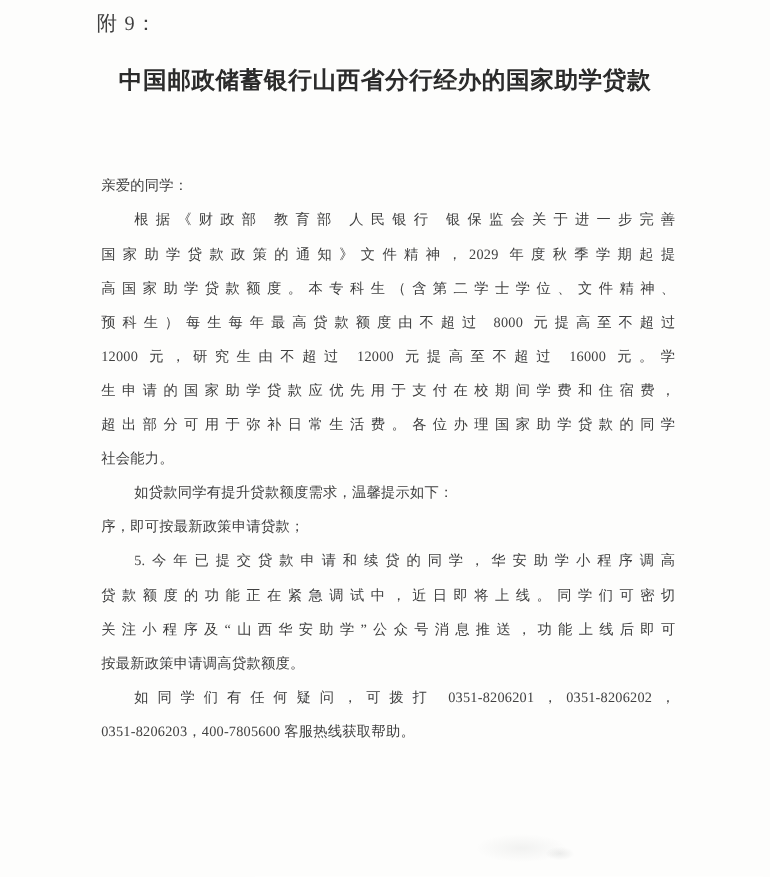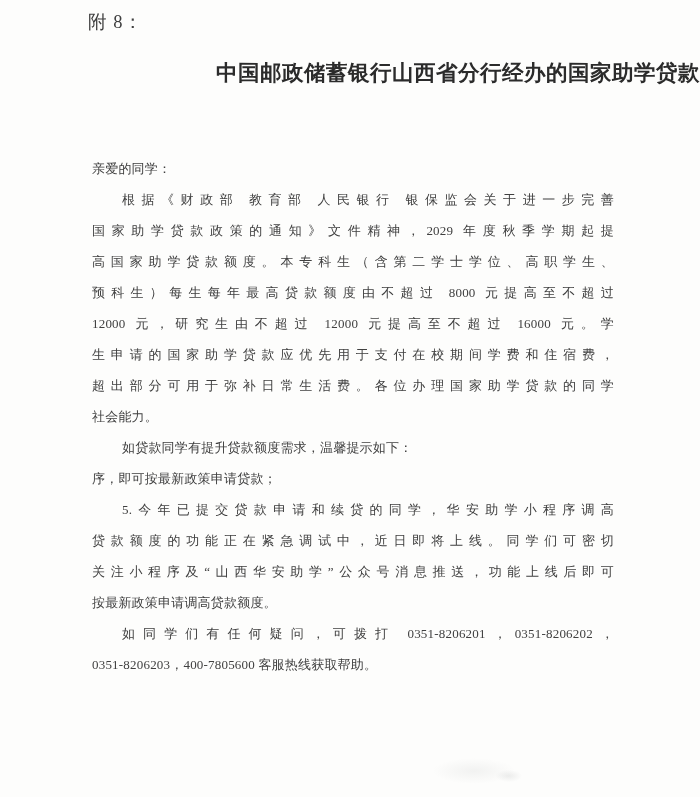--- a/index.html
+++ b/index.html
@@ -24,21 +24,21 @@
     font-size: 18.5px;
     line-height: 24px;
     letter-spacing: 1px;
   }
   .title {
     position: absolute;
     left: 0;
     top: 56px;
     width: 100%;
     margin: 0;
-    text-align: right;
+    text-align: center;
     font-size: 21.5px;
     line-height: 34.5px;
     font-weight: bold;
     color: var(--title, #2b2b2b);
     letter-spacing: 0.5px;
   }
   .title .tl { display: block; }
   .body-text {
     position: absolute;
     left: 92px;
@@ -76,31 +76,31 @@
     width: 26px;
     height: 12px;
     background: radial-gradient(ellipse at center, rgba(90,95,95,0.10), rgba(90,95,95,0) 72%);
   }
 </style>
 </head>
 <body>
 
 <div class="page">
 
-  <div class="attachment">附 8：</div>
+  <div class="attachment">附 9：</div>
 
   <h1 class="title">
     <span class="tl">中国邮政储蓄银行山西省分行经办的国家助学贷款</span>
   </h1>
 
   <div class="body-text">
     <div class="line">亲爱的同学：</div>
     <div class="line j ind">根据《财政部 教育部 人民银行 银保监会关于进一步完善</div>
     <div class="line j">国家助学贷款政策的通知》文件精神，2029 年度秋季学期起提</div>
-    <div class="line j">高国家助学贷款额度。本专科生（含第二学士学位、高职学生、</div>
+    <div class="line j">高国家助学贷款额度。本专科生（含第二学士学位、文件精神、</div>
     <div class="line j">预科生）每生每年最高贷款额度由不超过 8000 元提高至不超过</div>
     <div class="line j">12000 元，研究生由不超过 12000 元提高至不超过 16000 元。学</div>
     <div class="line j">生申请的国家助学贷款应优先用于支付在校期间学费和住宿费，</div>
     <div class="line j">超出部分可用于弥补日常生活费。各位办理国家助学贷款的同学</div>
     <div class="line">社会能力。</div>
     <div class="line ind">如贷款同学有提升贷款额度需求，温馨提示如下：</div>
     <div class="line">序，即可按最新政策申请贷款；</div>
     <div class="line j ind">5.今年已提交贷款申请和续贷的同学，华安助学小程序调高</div>
     <div class="line j">贷款额度的功能正在紧急调试中，近日即将上线。同学们可密切</div>
     <div class="line j">关注小程序及“山西华安助学”公众号消息推送，功能上线后即可</div>

